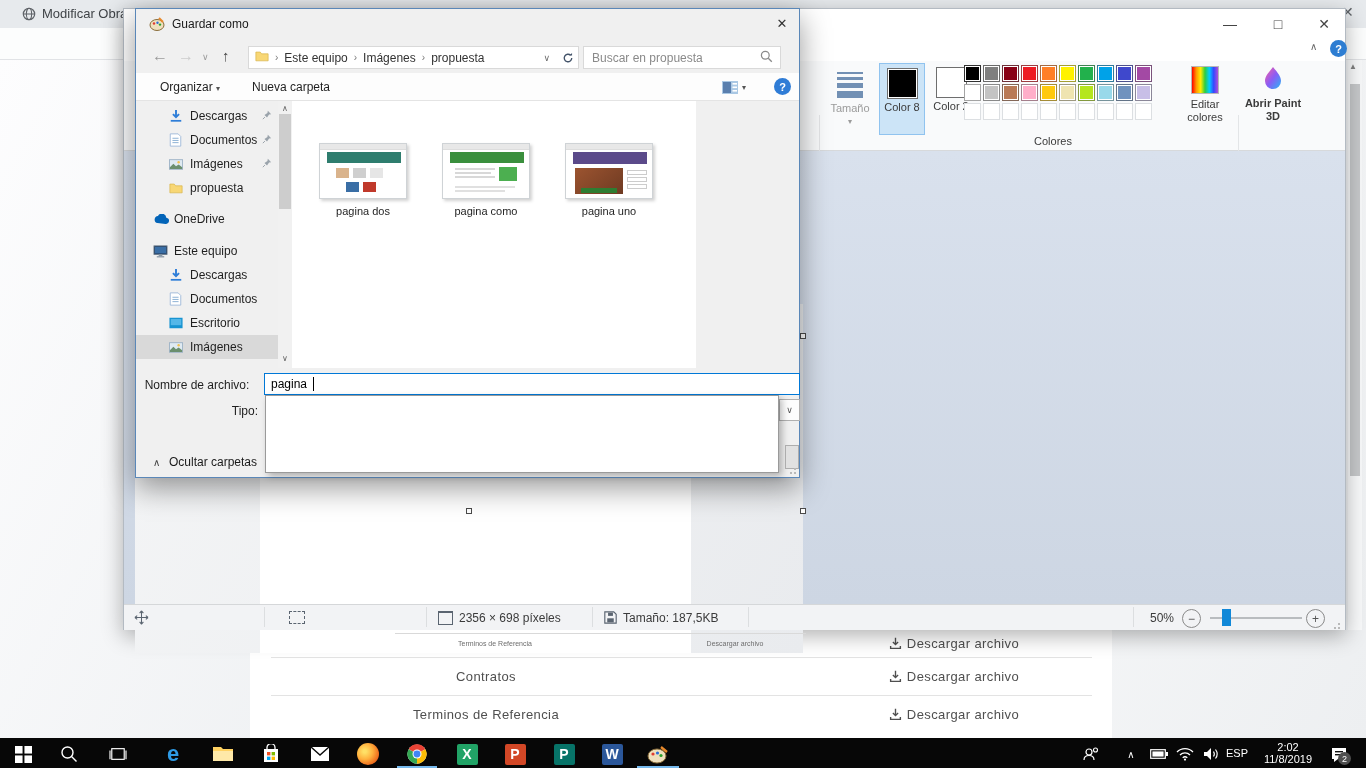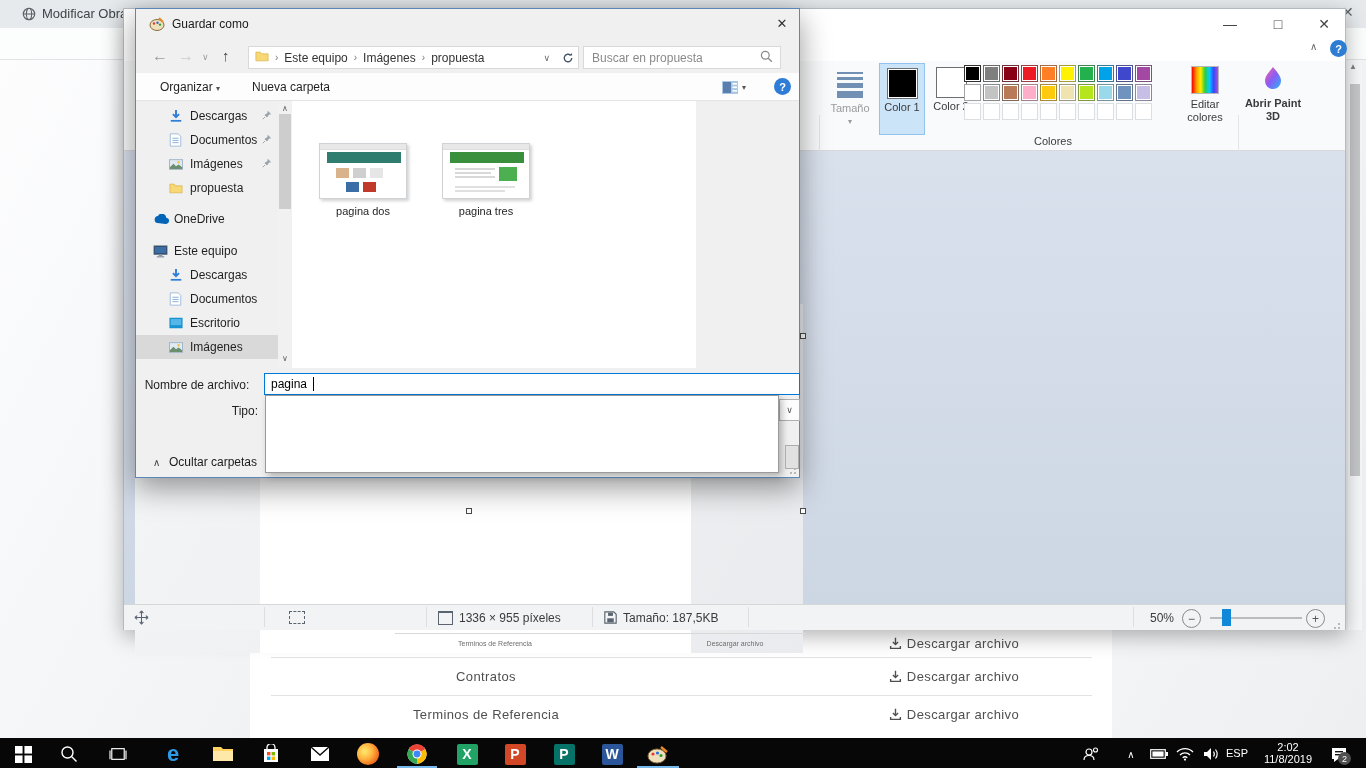--- a/index.html
+++ b/index.html
@@ -173,21 +173,21 @@
           <div class="szbar" style="width:26px;height:2px;"></div>
           <div class="szbar" style="width:26px;height:3px;"></div>
           <div class="szbar" style="width:26px;height:5px;"></div>
           <div class="szbar" style="width:26px;height:7px;"></div>
         </div>
         <div style="color:#9b9b9b;margin-top:4px;">Tamaño</div>
         <div style="color:#9b9b9b;font-size:8px;">▾</div>
       </div>
       <div class="pw" style="left:755px;top:2px;width:46px;height:72px;background:#cce4f7;border:1px solid #90c3ef;box-sizing:border-box;">
         <div style="width:29px;height:29px;background:#000;border:1px solid #6e6e6e;box-shadow:inset 0 0 0 1px #fff;margin:4px auto 2px;"></div>
-        <div class="colorbtn-lbl">Color 1</div>
+        <div class="colorbtn-lbl">Color 8</div>
       </div>
       <div class="pw" style="left:805px;top:2px;width:44px;height:72px;">
         <div style="width:29px;height:29px;background:#fff;border:1px solid #6e6e6e;box-shadow:inset 0 0 0 1px #fff;margin:4px auto 2px;"></div>
         <div class="colorbtn-lbl">Color 2</div>
       </div>
       <div class="pw" style="left:840px;top:4px;width:205px;line-height:0;">
         <div><div class="swatch" style="background: rgb(0, 0, 0);"></div><div class="swatch" style="background: rgb(127, 127, 127);"></div><div class="swatch" style="background: rgb(136, 0, 21);"></div><div class="swatch" style="background: rgb(237, 28, 36);"></div><div class="swatch" style="background: rgb(255, 127, 39);"></div><div class="swatch" style="background: rgb(255, 242, 0);"></div><div class="swatch" style="background: rgb(34, 177, 76);"></div><div class="swatch" style="background: rgb(0, 162, 232);"></div><div class="swatch" style="background: rgb(63, 72, 204);"></div><div class="swatch" style="background: rgb(163, 73, 164);"></div></div>
         <div><div class="swatch" style="background: rgb(255, 255, 255);"></div><div class="swatch" style="background: rgb(195, 195, 195);"></div><div class="swatch" style="background: rgb(185, 122, 87);"></div><div class="swatch" style="background: rgb(255, 174, 201);"></div><div class="swatch" style="background: rgb(255, 201, 14);"></div><div class="swatch" style="background: rgb(239, 228, 176);"></div><div class="swatch" style="background: rgb(181, 230, 29);"></div><div class="swatch" style="background: rgb(153, 217, 234);"></div><div class="swatch" style="background: rgb(112, 146, 190);"></div><div class="swatch" style="background: rgb(200, 191, 231);"></div></div>
         <div><div class="swatch empty"></div><div class="swatch empty"></div><div class="swatch empty"></div><div class="swatch empty"></div><div class="swatch empty"></div><div class="swatch empty"></div><div class="swatch empty"></div><div class="swatch empty"></div><div class="swatch empty"></div><div class="swatch empty"></div></div>
       </div>
@@ -235,21 +235,21 @@
     <div class="pw statusbar">
       <span class="pw" style="left:10px;top:5px;">
         <svg width="15" height="15" viewBox="0 0 16 16">
             <path d="M8 1v14M1 8h14M8 1 6 3.4M8 1l2 2.4M8 15l-2-2.4M8 15l2-2.4M1 8l2.4-2M1 8l2.4 2M15 8l-2.4-2M15 8l-2.4 2" fill="none" stroke="#5a6470" stroke-width="1.1"></path>
           </svg>
       </span>
       <span class="st-sep" style="left:140px;"></span>
       <span class="pw" style="left:165px;top:6px;width:14px;height:11px;border:1px dashed #5a6470;"></span>
       <span class="st-sep" style="left:302px;"></span>
       <span class="pw" style="left:314px;top:6px;width:13px;height:11px;border:1px solid #5a6470;border-top:2px solid #5a6470;"></span>
-      <span class="st-txt" style="left:335px;">1336 × 955 píxeles</span>
+      <span class="st-txt" style="left:335px;">2356 × 698 píxeles</span>
       <span class="st-sep" style="left:468px;"></span>
       <span class="pw" style="left:480px;top:5px;">
         <svg width="13" height="13" viewBox="0 0 16 16">
             <path d="M1 1h11l3 3v11H1z" fill="none" stroke="#5a6470" stroke-width="1.4"></path>
             <rect x="4" y="9" width="8" height="5" fill="#5a6470"></rect>
             <rect x="5" y="2" width="6" height="4" fill="#5a6470"></rect>
           </svg>
       </span>
       <span class="st-txt" style="left:499px;">Tamaño: 187,5KB</span>
       <span class="st-sep" style="left:624px;"></span>
@@ -454,21 +454,33 @@
         <div class="fthumb">
           <div class="browserbar"></div>
           <div style="position:absolute;left:7px;top:8px;width:74px;height:11px;background:#3a8f3d;"></div>
           <div style="position:absolute;left:12px;top:24px;width:40px;height:2px;background:#d8d8d8;"></div>
           <div style="position:absolute;left:12px;top:28px;width:36px;height:2px;background:#d8d8d8;"></div>
           <div style="position:absolute;left:12px;top:32px;width:40px;height:2px;background:#d8d8d8;"></div>
           <div style="position:absolute;left:56px;top:23px;width:18px;height:14px;background:#4caf50;"></div>
           <div style="position:absolute;left:12px;top:42px;width:60px;height:2px;background:#e0e0e0;"></div>
           <div style="position:absolute;left:12px;top:46px;width:50px;height:2px;background:#e0e0e0;"></div>
         </div>
-        <div class="fname">pagina tres</div>
+        <div class="fname">pagina como</div>
+      </div>
+      <div class="fitem" style="left:262px;">
+        <div class="fthumb">
+          <div class="browserbar"></div>
+          <div style="position:absolute;left:7px;top:8px;width:74px;height:12px;background:#5b4a8a;"></div>
+          <div style="position:absolute;left:9px;top:24px;width:48px;height:26px;background:linear-gradient(140deg,#9c5430,#6e3a22);"></div>
+          <div style="position:absolute;left:15px;top:44px;width:36px;height:5px;background:#2e7d32;"></div>
+          <div style="position:absolute;left:61px;top:26px;width:18px;height:3px;border:1px solid #ccc;"></div>
+          <div style="position:absolute;left:61px;top:33px;width:18px;height:3px;border:1px solid #ccc;"></div>
+          <div style="position:absolute;left:61px;top:40px;width:18px;height:3px;border:1px solid #ccc;"></div>
+        </div>
+        <div class="fname">pagina uno</div>
       </div>
     </div>
 
     <div class="d fn-label" style="left:0px;top:369px;width:122px;text-align:center;">Nombre de archivo:</div>
     <div class="d fn-input">
       <span>pagina</span>
         <span class="caret"></span>
     </div>
     <div class="d fn-label" style="left:0px;top:395px;width:122px;">Tipo:</div>
     <div class="d ctr combo-sliver">∨</div>

